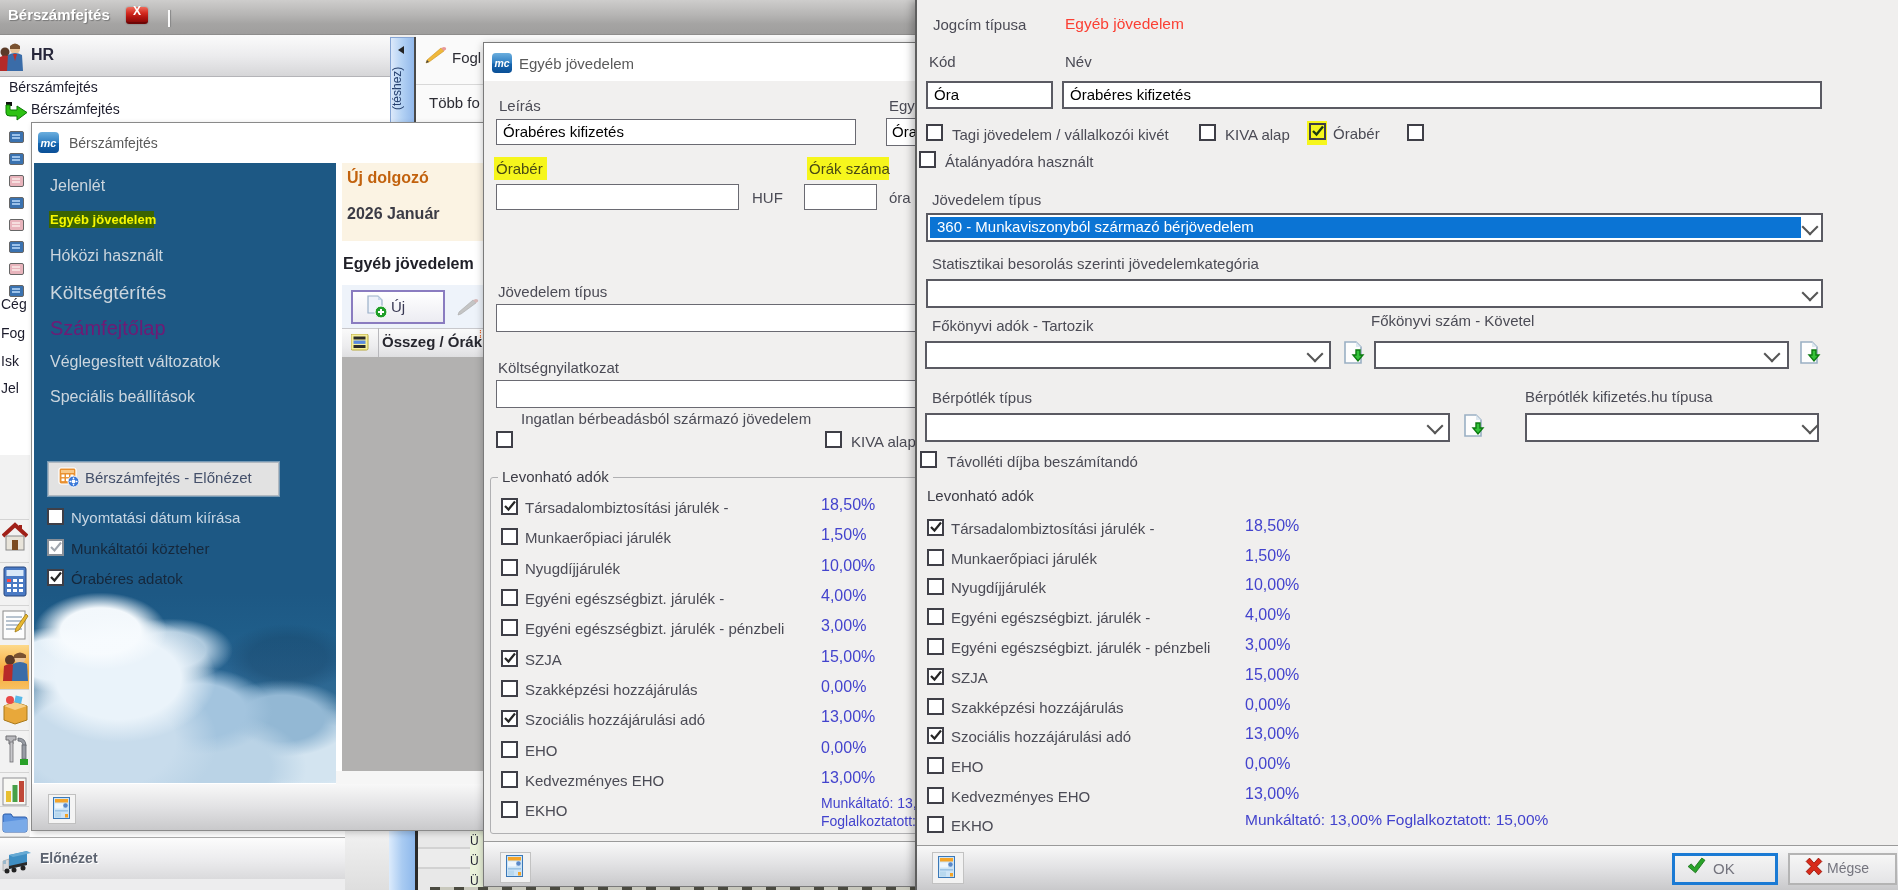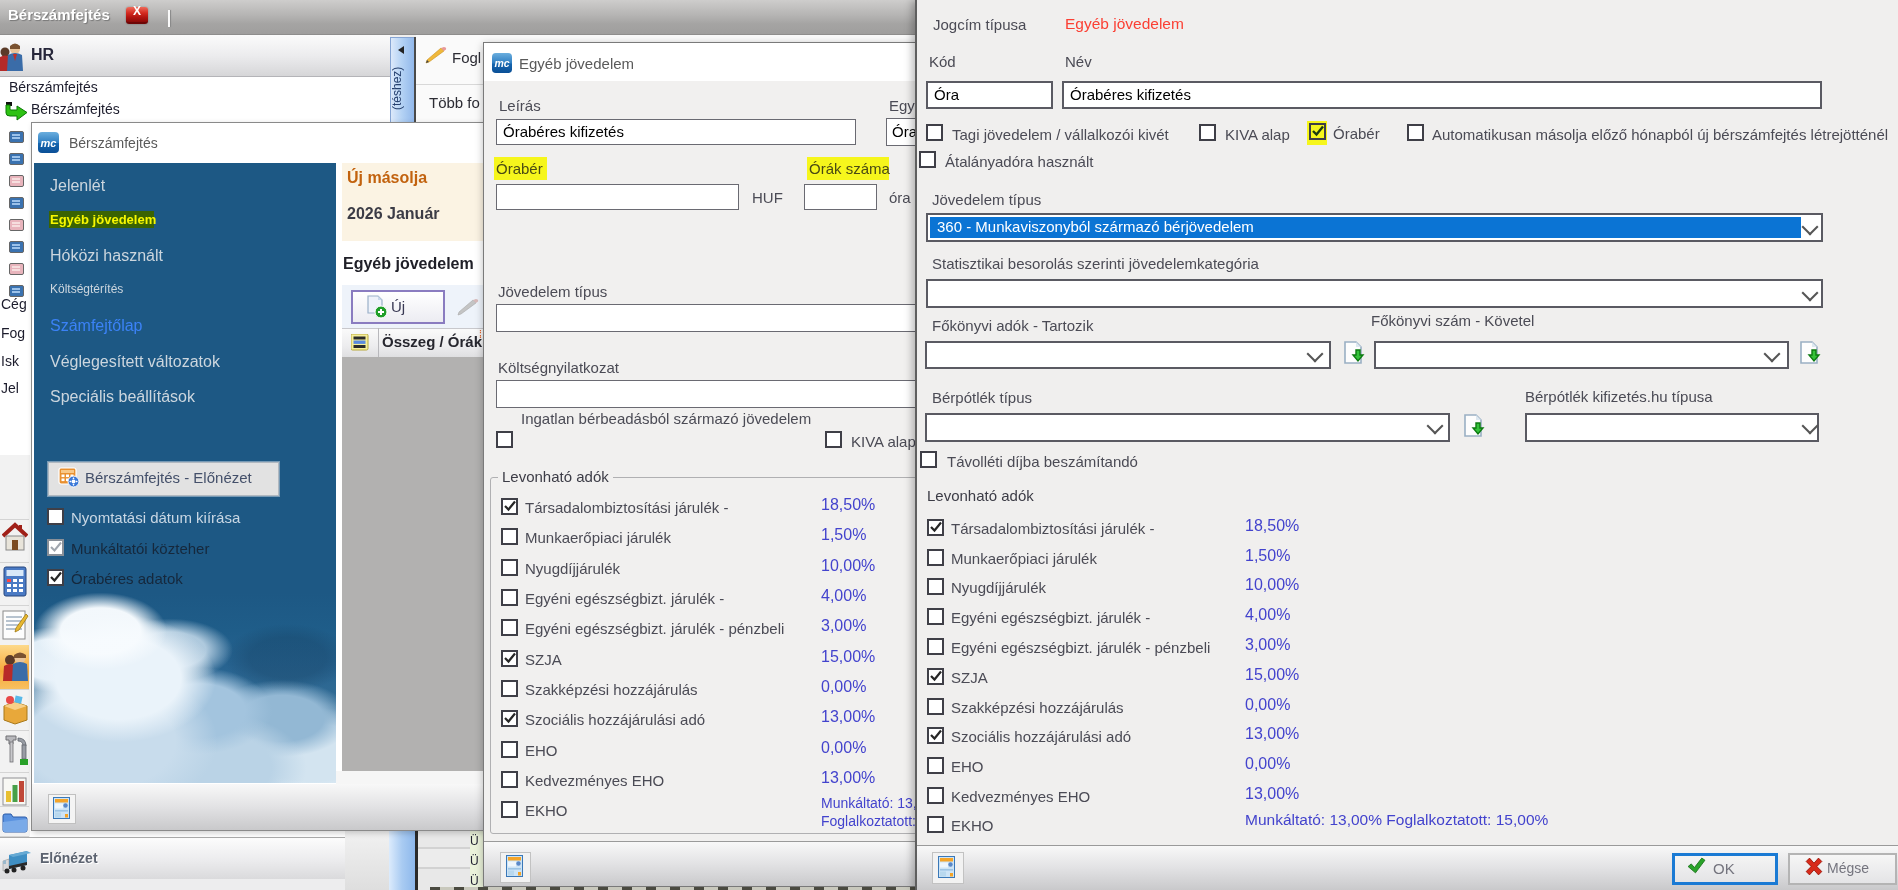--- a/index.html
+++ b/index.html
@@ -201,21 +201,21 @@
       </defs>
     <text x="10.5" y="14.5" font-family="Liberation Sans" font-size="11" font-weight="bold" font-style="italic" fill="#fff" text-anchor="middle">mc</text>
   </svg>
   <div class="abs" style="left:37px;top:13px;font-size:14px;color:#5a5a5a;">Bérszámfejtés</div>
 
   <div id="sidebar" class="abs" style="left:2px;top:40px;width:302px;height:620px;background:#1d5884;"></div>
   <div id="clouds" class="abs" style="left: 2px; top: 470px; width: 302px; height: 190px; background: radial-gradient(95px 55px at 22% 20%, rgba(247, 251, 254, 0.98) 0px, rgba(247, 251, 254, 0.98) 42%, rgba(247, 251, 254, 0) 70%), radial-gradient(130px 85px at 28% 45%, rgb(234, 243, 250) 0px, rgb(234, 243, 250) 48%, rgba(234, 243, 250, 0) 75%), radial-gradient(70px 45px at 6% 35%, rgb(226, 238, 247) 0px, rgb(226, 238, 247) 45%, rgba(226, 238, 247, 0) 72%), radial-gradient(90px 45px at 45% 30%, rgba(210, 228, 242, 0.8) 0px, rgba(210, 228, 242, 0.8) 40%, rgba(210, 228, 242, 0) 70%), radial-gradient(85px 45px at 84% 34%, rgba(20, 60, 92, 0.32) 0px, rgba(20, 60, 92, 0.32) 45%, rgba(20, 60, 92, 0) 75%), radial-gradient(150px 95px at 22% 78%, rgb(200, 220, 236) 0px, rgb(200, 220, 236) 50%, rgba(200, 220, 236, 0) 78%), radial-gradient(100px 60px at 55% 62%, rgb(163, 196, 222) 0px, rgb(163, 196, 222) 45%, rgba(163, 196, 222, 0) 72%), radial-gradient(130px 75px at 58% 92%, rgb(186, 211, 230) 0px, rgb(186, 211, 230) 48%, rgba(186, 211, 230, 0) 75%), radial-gradient(100px 55px at 82% 66%, rgb(147, 184, 212) 0px, rgb(147, 184, 212) 42%, rgba(147, 184, 212, 0) 70%), radial-gradient(120px 60px at 92% 84%, rgb(211, 228, 240) 0px, rgb(211, 228, 240) 48%, rgba(211, 228, 240, 0) 75%), radial-gradient(100px 50px at 98% 98%, rgb(234, 243, 249) 0px, rgb(234, 243, 249) 48%, rgba(234, 243, 249, 0) 76%), radial-gradient(240px 130px at 32% 110%, rgb(179, 205, 226) 0px, rgb(179, 205, 226) 52%, rgba(179, 205, 226, 0) 82%), radial-gradient(280px 150px at 80% 120%, rgb(165, 197, 221) 0px, rgb(165, 197, 221) 52%, rgba(165, 197, 221, 0) 82%), linear-gradient(rgb(29, 88, 132) 0%, rgb(31, 93, 137) 20%, rgb(39, 99, 144) 38%, rgb(49, 107, 148) 55%, rgb(69, 119, 155) 75%, rgb(104, 144, 170) 100%);"></div>
   <div id="menu"></div>
 
   <div class="abs" style="left:310px;top:40px;width:618px;height:78px;background:#fbf3e3;"></div>
-  <div class="abs" style="left:315px;top:47px;font-size:16px;font-weight:bold;color:#c2620e;">Új másolja</div>
+  <div class="abs" style="left:315px;top:47px;font-size:16px;font-weight:bold;color:#c2620e;">Új dolgozó</div>
   <div class="abs" style="left:315px;top:83px;font-size:16px;font-weight:bold;color:#3c3c46;">2026 Január</div>
   <div class="abs" style="left:311px;top:133px;font-size:16px;font-weight:bold;color:#202028;">Egyéb jövedelem</div>
   <div class="abs" style="left:310px;top:162px;width:618px;height:43px;background:#eef3fa;border-bottom:1px solid #c8daf0;"></div>
   <div class="abs" style="left:319px;top:167px;width:90px;height:30px;border:2px solid #8a7cc0;background:linear-gradient(180deg,#ffffff,#ececf2);"></div>
   <svg class="abs" style="left:335px;top:172px;" width="22" height="24" viewBox="0 0 22 24">
     <path d="M1 1 L11 1 L15 5 L15 18 L1 18 Z" fill="#eef2fa" stroke="#9ab0c8" stroke-width="1.2"></path>
     <path d="M11 1 L15 5 L11 5 Z" fill="#c8d8ea"></path>
     <circle cx="14" cy="17" r="6" fill="#1e9e28" stroke="#fff" stroke-width="1"></circle>
     <path d="M13 14 L15 14 L15 16 L17 16 L17 18 L15 18 L15 20 L13 20 L13 18 L11 18 L11 16 L13 16 Z" fill="#fff"></path>
   </svg>
@@ -248,22 +248,22 @@
     <circle cx="12.5" cy="8.5" r="2.2" fill="#5a88c8"></circle>
     <rect x="2" y="13" width="13" height="1.6" fill="#9cc4e4"></rect>
     <rect x="2" y="15.5" width="6" height="5" fill="#b8d8ee"></rect>
     <rect x="12" y="17" width="3" height="3.5" fill="#f4a428"></rect>
   </svg>
 <div>
       <div class="abs" style="left:18px;top:55px;font-size:16px;color:#ccd6de;white-space:nowrap;">Jelenlét</div>
       <div class="abs" style="left:17px;top:88px;width:105px;height:17px;background:#3a6302;"></div>
       <div class="abs" style="left:18px;top:90px;font-size:13px;font-weight:bold;color:#f8f800;white-space:nowrap;">Egyéb jövedelem</div>
       <div class="abs" style="left:18px;top:125px;font-size:16px;color:#ccd6de;white-space:nowrap;">Hóközi használt</div>
-      <div class="abs" style="left:18px;top:160px;font-size:12px;color:#ccd6de;white-space:nowrap;">Költségtérítés</div>
-      <div class="abs" style="left:18px;top:195px;font-size:16px;color:#3b82f6;white-space:nowrap;">Számfejtőlap</div>
+      <div class="abs" style="left:18px;top:160px;font-size:19px;color:#ccd6de;white-space:nowrap;">Költségtérítés</div>
+      <div class="abs" style="left:18px;top:195px;font-size:20px;color:#701a75;white-space:nowrap;">Számfejtőlap</div>
       <div class="abs" style="left:18px;top:231px;font-size:16px;color:#ccd6de;white-space:nowrap;">Véglegesített változatok</div>
       <div class="abs" style="left:18px;top:266px;font-size:16px;color:#ccd6de;white-space:nowrap;">Speciális beállítások</div>
       <div class="abs" style="left:16px;top:339px;width:229px;height:32px;background:#e2e2e2;border:1px solid #b0b8c0;box-shadow:0 0 0 1px #ffffff66;"></div>
       <svg class="abs" style="left:26px;top:344px;" width="22" height="21" viewBox="0 0 22 21">
         <rect x="1" y="1" width="17" height="16" rx="2" fill="#e89030" stroke="#fff" stroke-width="1.2"></rect>
         <rect x="3" y="3" width="13" height="3" fill="#f8c888"></rect>
         <rect x="3.5" y="7.5" width="3" height="2.6" fill="#fff"></rect>
         <rect x="8" y="7.5" width="3" height="2.6" fill="#fff"></rect>
         <rect x="12.5" y="7.5" width="3" height="2.6" fill="#fff"></rect>
         <rect x="3.5" y="11.5" width="3" height="2.6" fill="#fff"></rect>
@@ -414,21 +414,20 @@
   <div class="cb cb2" style="left:282px;top:124px;"></div>
   <div class="lbl" style="left:308px;top:127px;">KIVA alap</div>
   <div class="abs" style="left:390px;top:121px;width:20px;height:24px;background:#f6f61c;"></div>
   <div class="cb cb2" style="left:392px;top:123px;background:#f6f61c;">
       <svg width="16" height="16" viewBox="0 0 16 16">
         <path d="M3 8 L6.5 11.5 L13 3.5" stroke="#1c3c10" stroke-width="2.4" fill="none"></path>
       </svg>
     </div>
   <div class="lbl" style="left:416px;top:126px;">Órabér</div>
   <div class="cb cb2" style="left:490px;top:124px;"></div>
-  <div class="lbl" style="left:515px;top:127px;">Automatikusan másolja előző hónapból új bérszámfejtés létrejötténél</div>
   <div class="cb cb2" style="left:2px;top:151px;"></div>
   <div class="lbl" style="left:28px;top:154px;">Átalányadóra használt</div>
 
   <div class="lbl" style="left:15px;top:192px;">Jövedelem típus</div>
   <div class="inp2" style="left:9px;top:213px;width:893px;height:25px;"></div>
   <div class="abs" style="left:13px;top:217px;width:871px;height:21px;background:#0b74d4;"></div>
   <div class="abs" style="left:20px;top:219px;font-size:15px;color:#fff;">360 - Munkaviszonyból származó bérjövedelem</div>
   <div class="chev" style="left:887px;top:221px;"></div>
 
   <div class="lbl" style="left:15px;top:256px;">Statisztikai besorolás szerinti jövedelemkategória</div>

